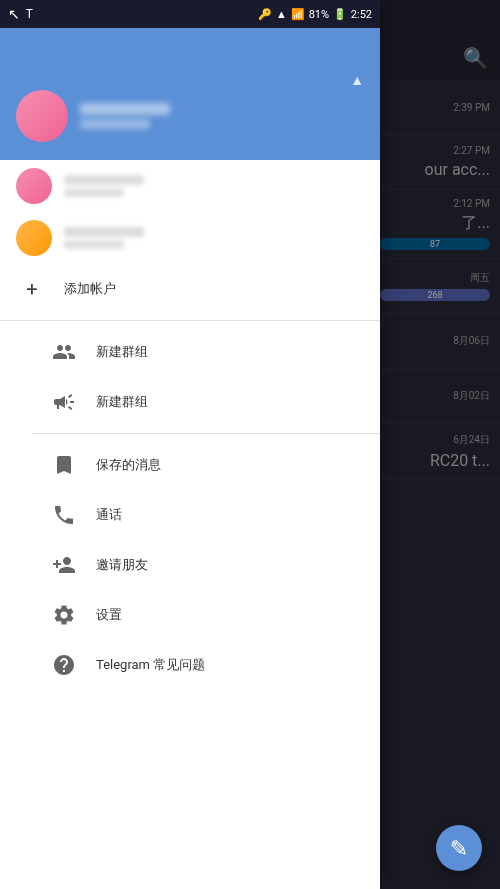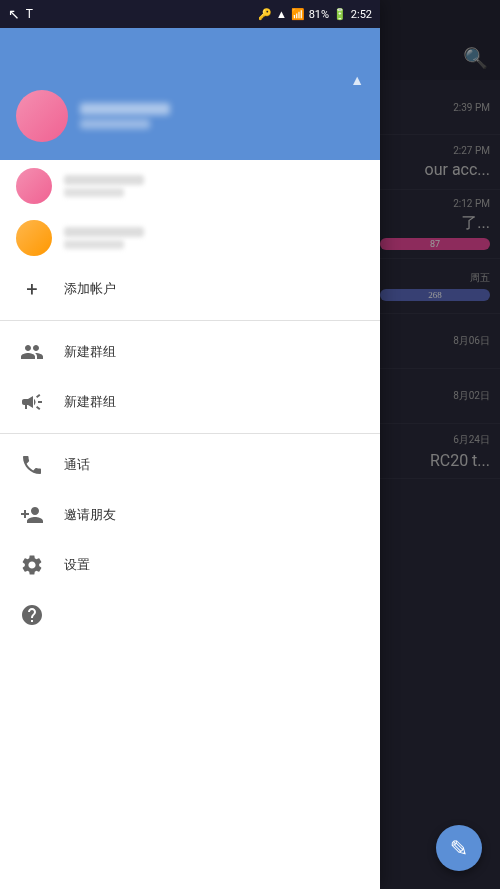--- a/index.html
+++ b/index.html
@@ -92,32 +92,31 @@
     }
 
     .chat-preview {
       font-size: 16px;
       color: #ccc;
       text-align: right;
       word-break: break-all;
     }
 
     .chat-badge {
-      background: #ec4899;
+      background: #0369a1;
       color: #fff;
       border-radius: 10px;
       padding: 1px 5px;
       font-size: 9px;
       min-width: 18px;
       text-align: center;
     }
 
     .chat-badge.large {
       background: #5c6bc0;
-      font-family: Liberation Serif, serif;
     }
 
     
     .fab {
       position: absolute;
       bottom: 18px;
       right: 18px;
       width: 46px;
       height: 46px;
       border-radius: 50%;
@@ -257,20 +256,21 @@
       height: 9px;
       background: #e0e0e0;
       border-radius: 3px;
       filter: blur(2px);
     }
 
     
     .drawer-menu {
       flex: 1;
       overflow-y: auto;
+      padding-left: 32px;
     }
 
     .menu-item {
       display: flex;
       align-items: center;
       gap: 20px;
       padding: 13px 20px;
       cursor: pointer;
       border: none;
       background: transparent;
@@ -433,20 +433,28 @@
         <svg viewBox="0 0 24 24" fill="#666">
             <path d="M18 11v2h4v-2h-4zm-2 6.61c.96.71 2.21 1.65 3.2 2.39.4-.53.8-1.07 1.2-1.6-.99-.74-2.24-1.68-3.2-2.4-.4.54-.8 1.08-1.2 1.61zM20.4 5.6c-.4-.53-.8-1.07-1.2-1.6-.99.74-2.24 1.68-3.2 2.39.4.53.8 1.07 1.2 1.61.96-.72 2.21-1.66 3.2-2.4zM4 9c-1.1 0-2 .9-2 2v2c0 1.1.9 2 2 2h1v4h2v-4h1l5 3V6L8 9H4zm11.5 3c0-1.33-.58-2.53-1.5-3.35v6.69c.92-.81 1.5-2.01 1.5-3.34z"></path>
           </svg>
       </div>
       <span class="menu-label">新建群组</span>
     </div>
 
     <div class="menu-divider"></div>
 
 
+    <div class="menu-item">
+      <div class="menu-icon">
+        <svg viewBox="0 0 24 24" fill="#666">
+            <path d="M17 3H7c-1.1 0-2 .9-2 2v16l7-3 7 3V5c0-1.1-.9-2-2-2z"></path>
+          </svg>
+      </div>
+      <span class="menu-label">保存的消息</span>
+    </div>
 
     <div class="menu-item">
       <div class="menu-icon">
         <svg viewBox="0 0 24 24" fill="#666">
             <path d="M6.62 10.79c1.44 2.83 3.76 5.14 6.59 6.59l2.2-2.2c.27-.27.67-.36 1.02-.24 1.12.37 2.33.57 3.57.57.55 0 1 .45 1 1V20c0 .55-.45 1-1 1-9.39 0-17-7.61-17-17 0-.55.45-1 1-1h3.5c.55 0 1 .45 1 1 0 1.25.2 2.45.57 3.57.11.35.03.74-.25 1.02l-2.2 2.2z"></path>
           </svg>
       </div>
       <span class="menu-label">通话</span>
     </div>
 
@@ -467,16 +475,17 @@
       </div>
       <span class="menu-label">设置</span>
     </div>
 
     <div class="menu-item">
       <div class="menu-icon">
         <svg viewBox="0 0 24 24" fill="#666">
             <path d="M12 2C6.48 2 2 6.48 2 12s4.48 10 10 10 10-4.48 10-10S17.52 2 12 2zm1 17h-2v-2h2v2zm2.07-7.75l-.9.92C13.45 12.9 13 13.5 13 15h-2v-.5c0-1.1.45-2.1 1.17-2.83l1.24-1.26c.37-.36.59-.86.59-1.41 0-1.1-.9-2-2-2s-2 .9-2 2H8c0-2.21 1.79-4 4-4s4 1.79 4 4c0 .88-.36 1.68-.93 2.25z"></path>
           </svg>
       </div>
+      <span class="menu-label">Telegram 常见问题</span>
     </div>
 
   </div>
 </div>
 
 </body></html>

